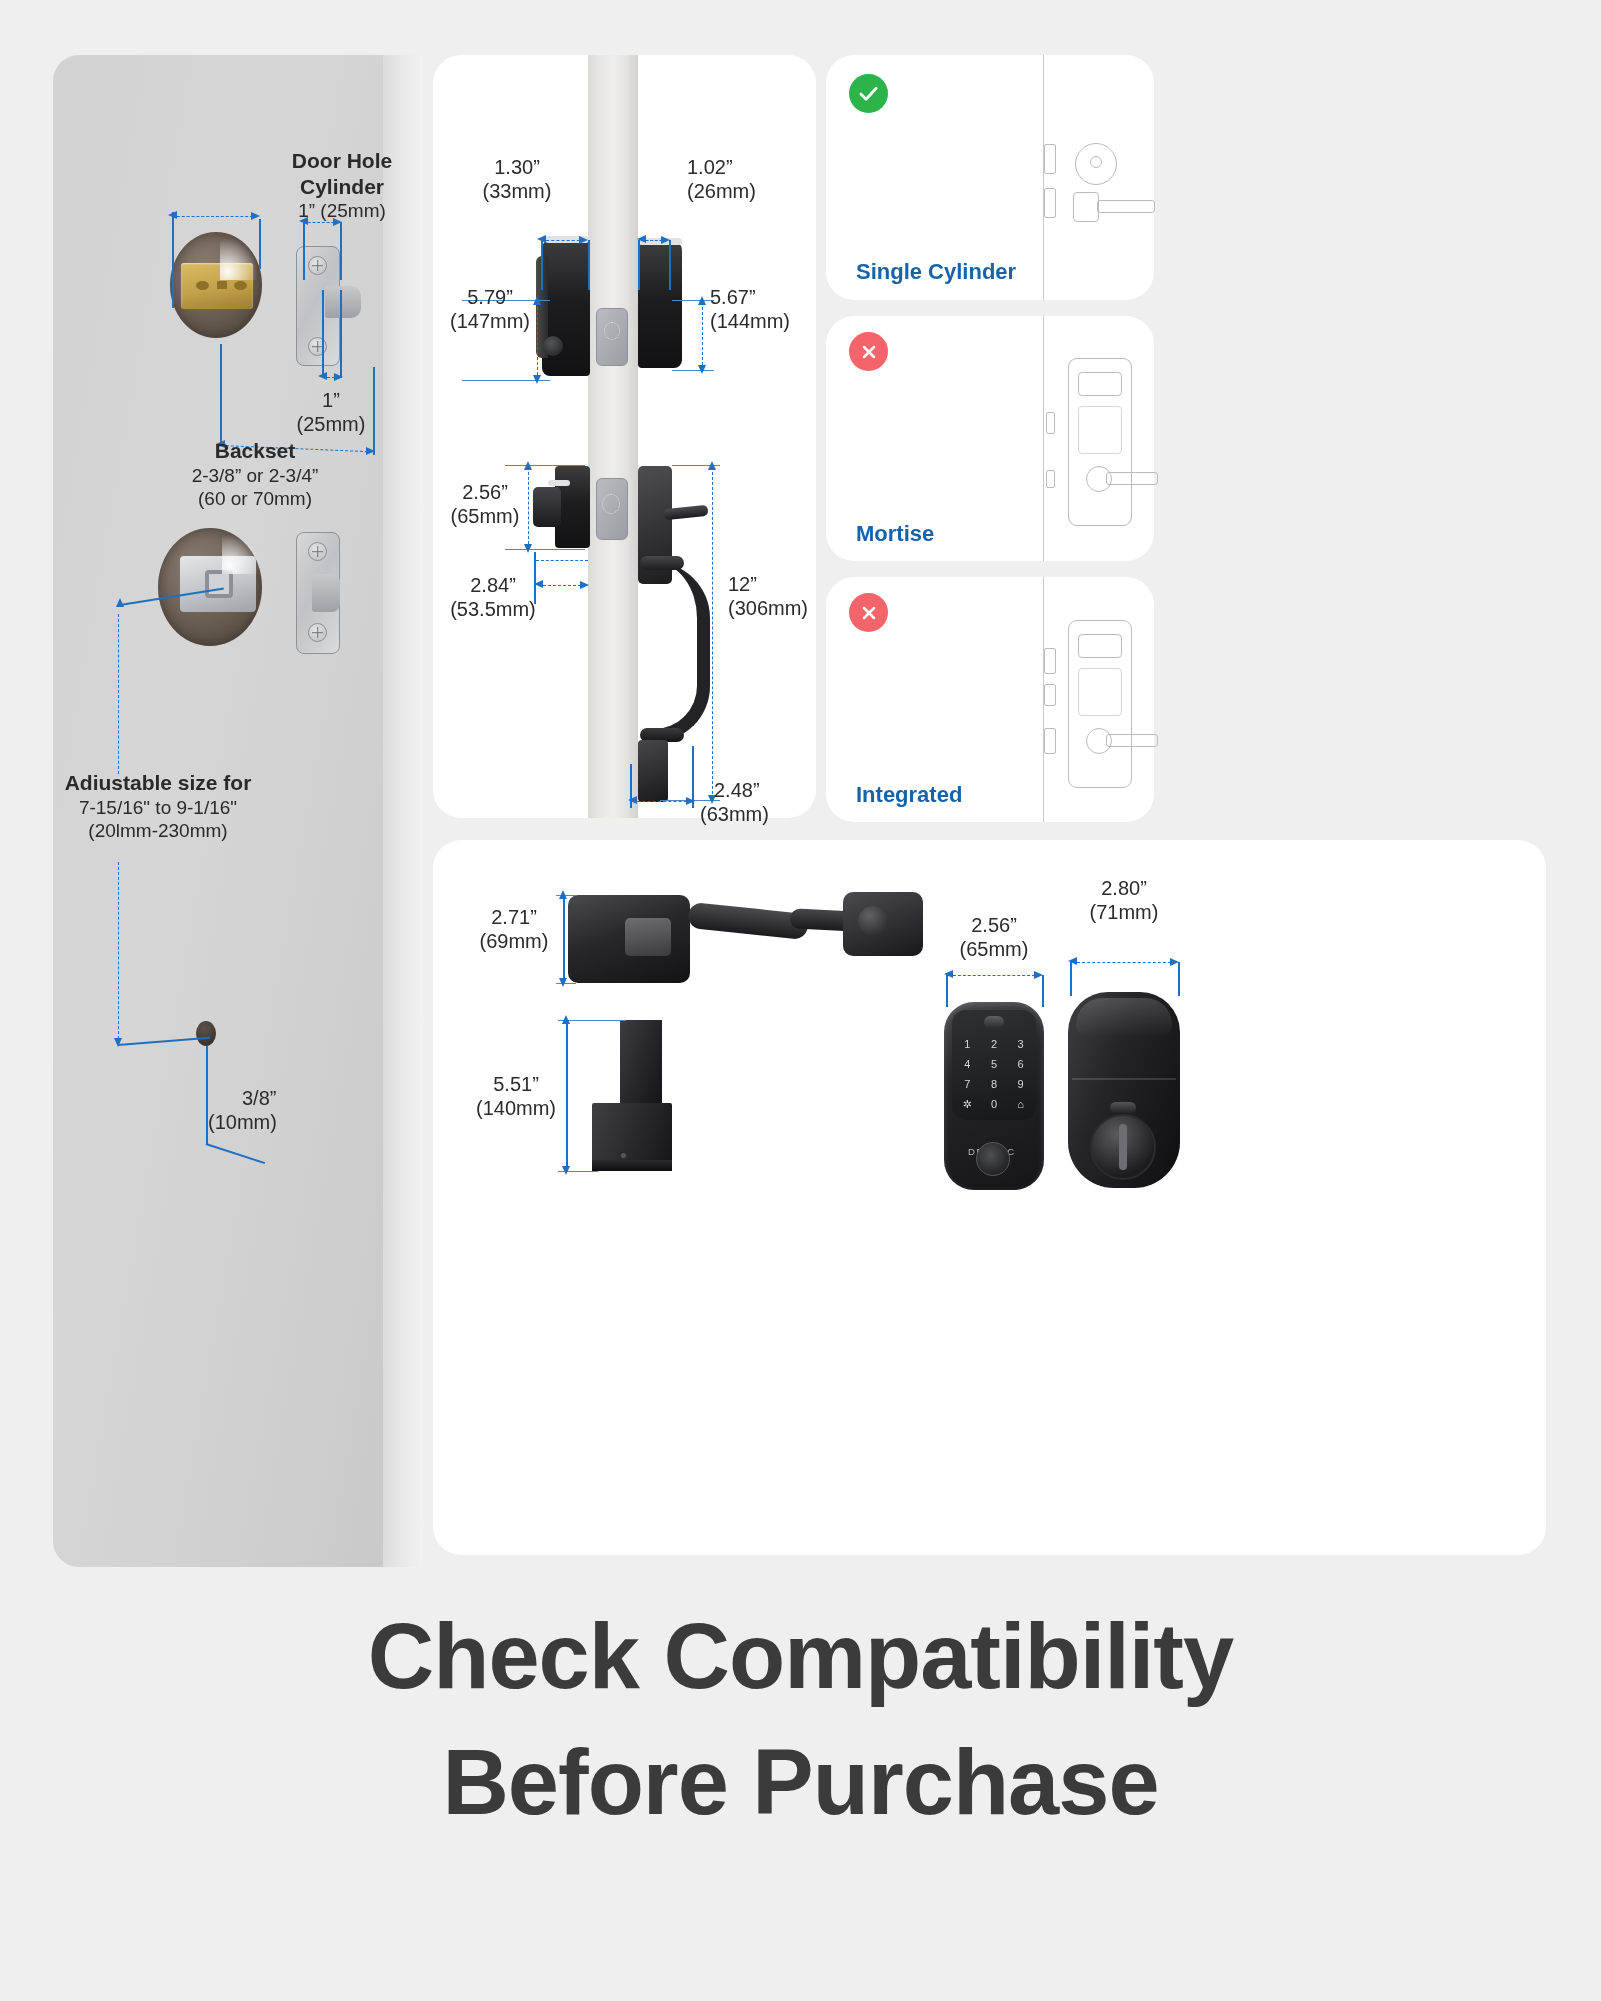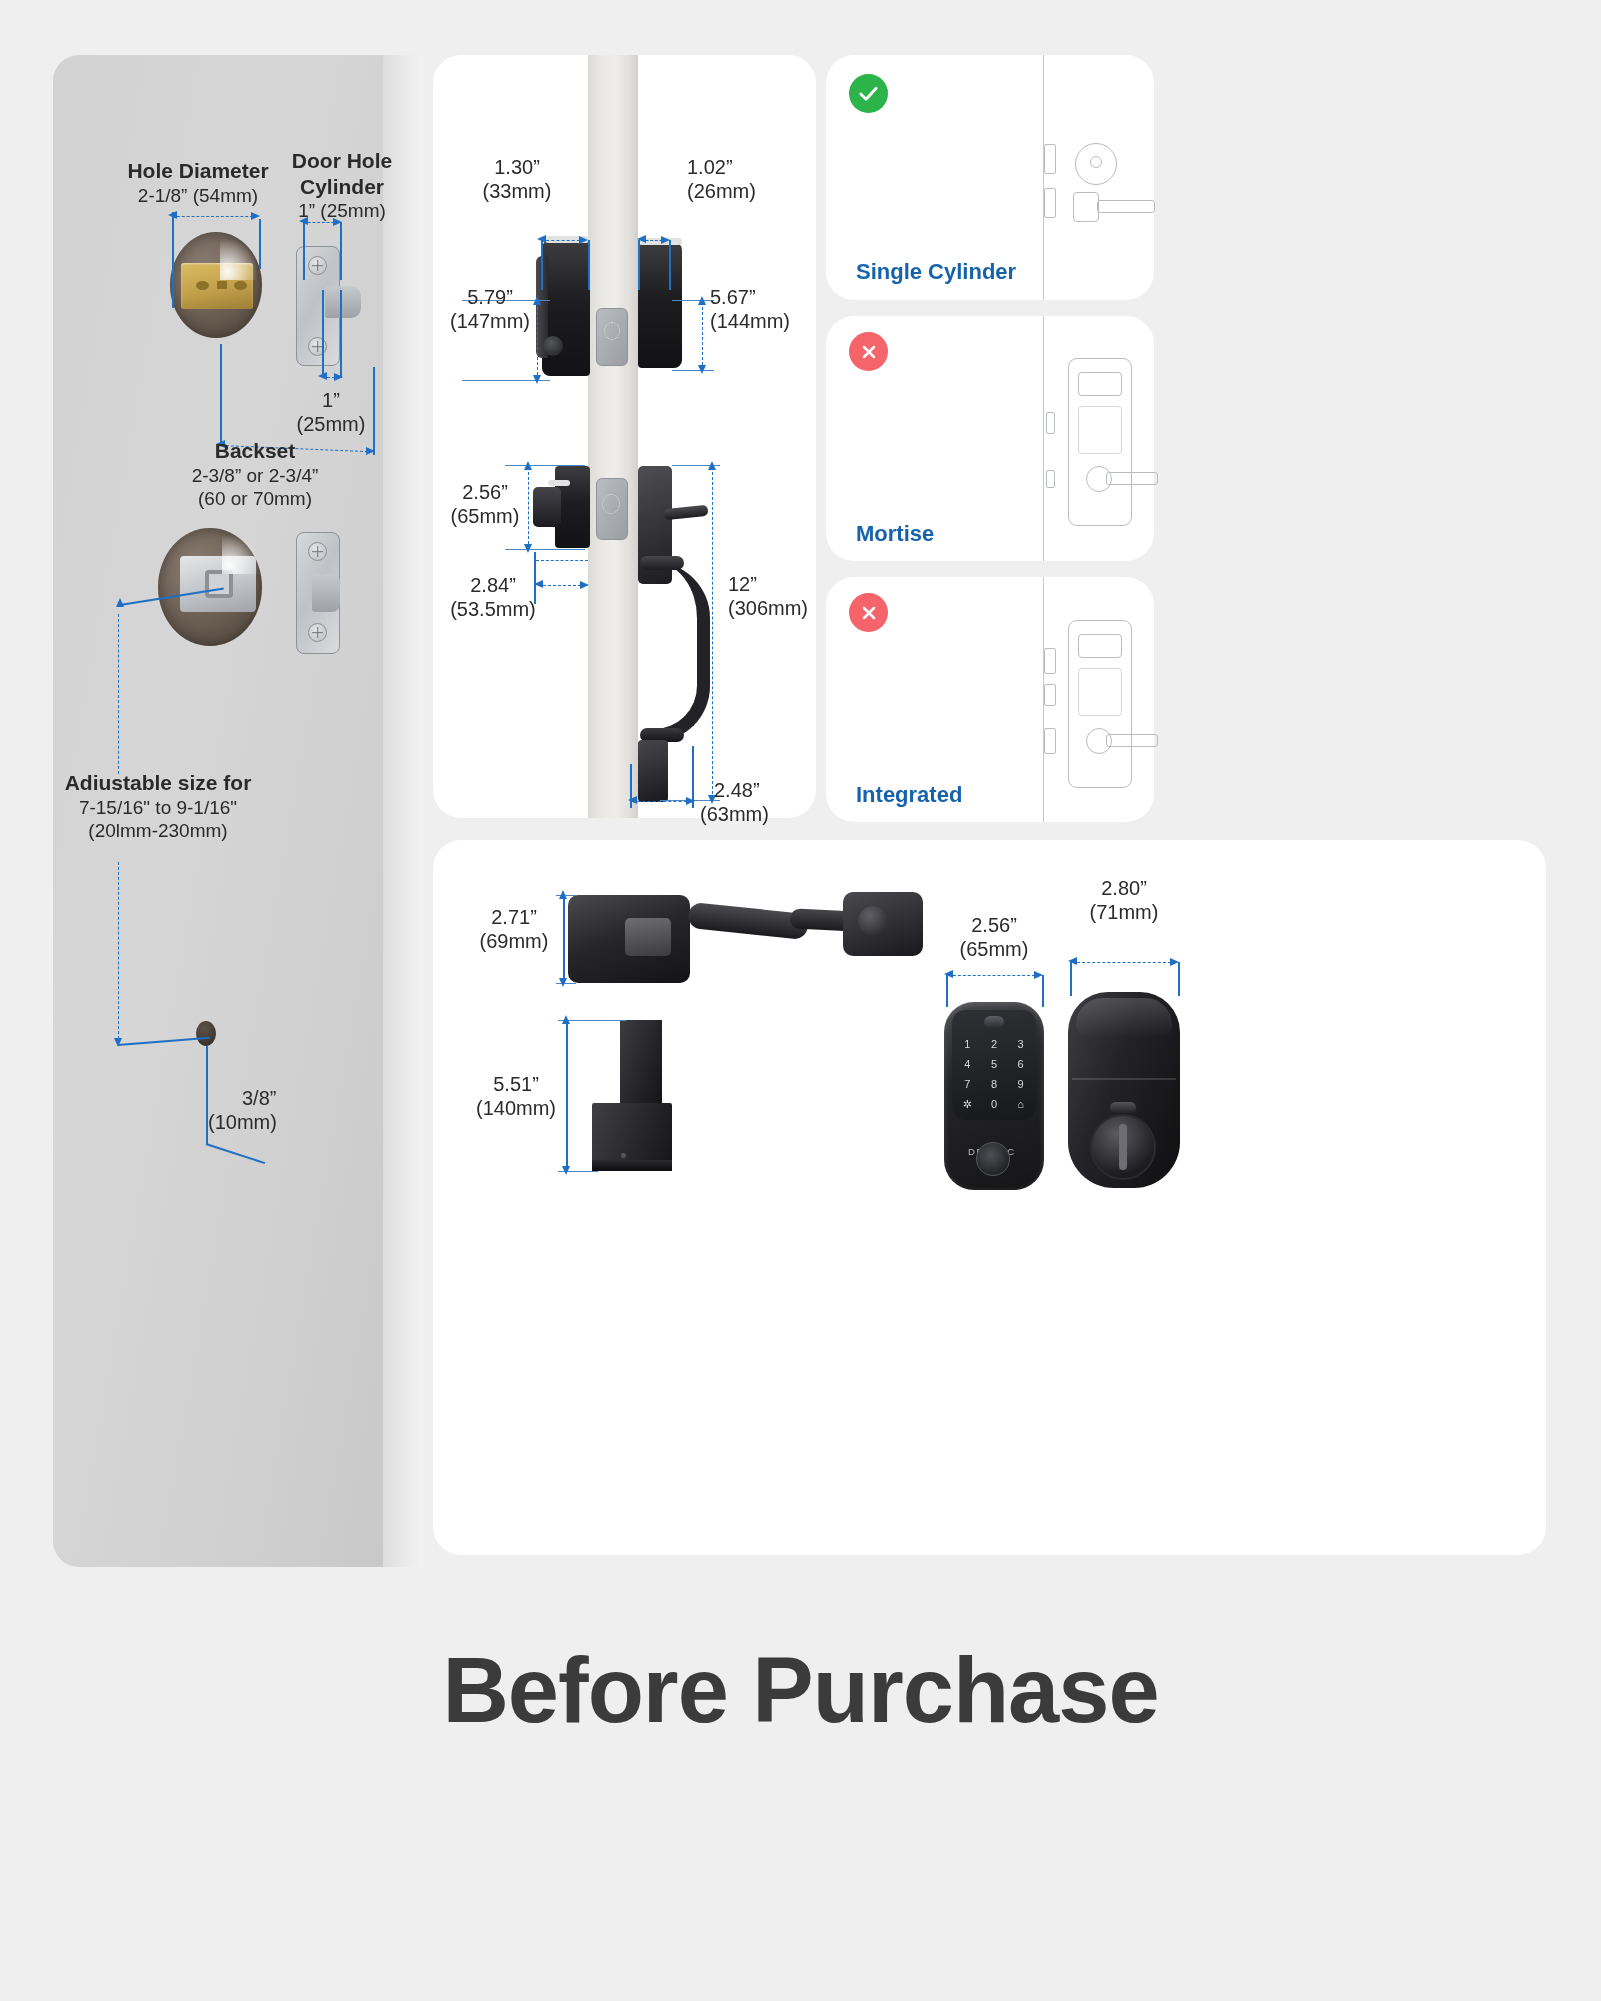--- a/index.html
+++ b/index.html
@@ -168,24 +168,20 @@
 
   <div class="latch-plate" style="left:296px; top:532px; width:44px; height:122px;"></div>
   <div class="screw" style="left:308px; top:542px; width:19px; height:19px;"></div>
   <div class="screw" style="left:308px; top:623px; width:19px; height:19px;"></div>
   <div class="abs" style="left:312px; top:574px; width:28px; height:38px; border-radius:3px 8px 8px 3px;
               background:linear-gradient(180deg,#c7cacd,#9ea1a5);"></div>
 
   <div class="abs" style="left:196px; top:1021px; width:20px; height:25px; border-radius:50%;
               background:radial-gradient(circle at 40% 30%,#5e5349,#2e2823);"></div>
 
-  <div class="lbl" style="left:58px; top:158px; width:280px;">
-    <div class="t-big">Hole Diameter</div>
-    <div class="t-sub">2-1/8” (54mm)</div>
-  </div>
   <div class="dash-h" style="left:172px; top:216px; width:86px;"></div>
   <div class="arrow arr-l" style="left:168px; top:211px;"></div>
   <div class="arrow arr-r" style="left:251px; top:212px;"></div>
   <div class="bl bl-v" style="left:172px; top:212px; height:96px;"></div>
   <div class="bl bl-v" style="left:259px; top:219px; height:50px;"></div>
 
   <div class="lbl" style="left:262px; top:148px; width:160px;">
     <div class="t-big">Door Hole</div>
     <div class="t-big">Cylinder</div>
     <div class="t-sub">1” (25mm)</div>
@@ -494,16 +490,17 @@
   <div class="arrow arr-l" style="left:1068px; top:957px;"></div>
   <div class="arrow arr-r" style="left:1170px; top:958px;"></div>
   <div class="bl bl-v" style="left:1070px; top:962px; height:34px;"></div>
   <div class="bl bl-v" style="left:1178px; top:962px; height:34px;"></div>
   <div class="lbl" style="left:1076px; top:876px; width:96px;">
     <div class="t-dim">2.80”</div>
     <div class="t-dim">(71mm)</div>
   </div>
 
   <div class="headline" style="top:1610px;">
+    <div class="l1">Check Compatibility</div>
     <div class="l2" style="margin-top:34px;">Before Purchase</div>
   </div>
 
 </div>
 
 </body></html>

